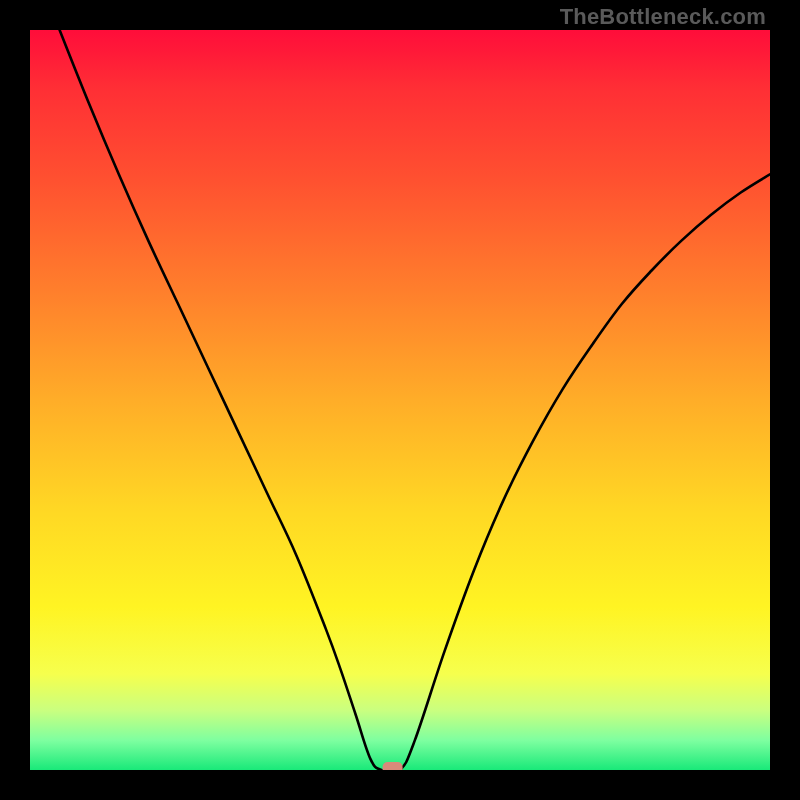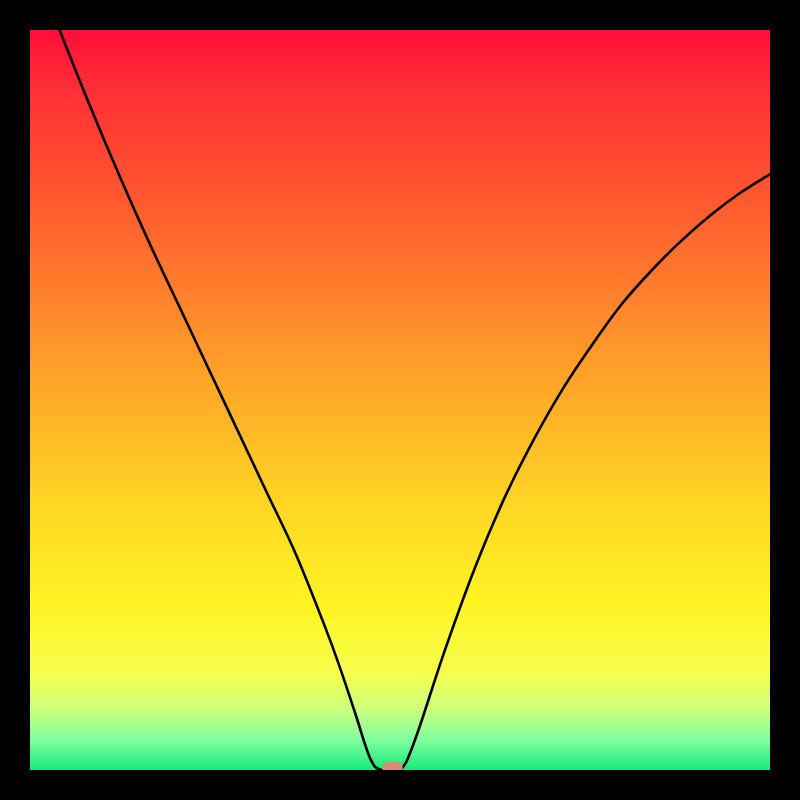--- a/index.html
+++ b/index.html
@@ -53,20 +53,21 @@
     left: 0;
     top: 0;
     width: 740px;
     height: 740px;
   }
 </style>
 </head>
 <body>
 
 <div class="frame">
+  <div class="watermark">TheBottleneck.com</div>
 
   <div class="plot">
     <svg class="curve" viewBox="0 0 740 740" preserveAspectRatio="none">
       <path id="curve-path" fill="none" stroke="#000" stroke-width="2.6" stroke-linecap="round" stroke-linejoin="round" d="M 29.60 0.00 C 34.93 13.32, 48.54 48.03, 59.20 74.00 C 69.86 99.97, 78.14 119.66, 88.80 144.30 C 99.46 168.94, 107.74 187.59, 118.40 210.90 C 129.06 234.21, 137.34 251.16, 148.00 273.80 C 158.66 296.44, 166.94 314.06, 177.60 336.70 C 188.26 359.34, 196.54 376.96, 207.20 399.60 C 217.86 422.24, 226.14 439.86, 236.80 462.50 C 247.46 485.14, 255.74 500.76, 266.40 525.40 C 277.06 550.04, 288.01 578.75, 296.00 599.40 C 303.99 620.05, 305.47 624.78, 310.80 640.10 C 316.13 655.42, 320.27 668.52, 325.60 684.50 C 330.93 700.48, 335.74 718.91, 340.40 728.90 C 345.06 738.89, 346.17 738.00, 351.50 740.00 C 356.83 742.00, 364.01 745.33, 370.00 740.00 C 375.99 734.67, 376.81 731.71, 384.80 710.40 C 392.79 689.09, 403.74 652.24, 414.40 621.60 C 425.06 590.96, 433.34 567.51, 444.00 540.20 C 454.66 512.89, 462.94 493.21, 473.60 469.90 C 484.26 446.59, 492.54 430.68, 503.20 410.70 C 513.86 390.72, 522.14 376.22, 532.80 358.90 C 543.46 341.58, 551.74 329.82, 562.40 314.50 C 573.06 299.18, 581.34 287.12, 592.00 273.80 C 602.66 260.48, 610.94 251.82, 621.60 240.50 C 632.26 229.18, 640.54 220.89, 651.20 210.90 C 661.86 200.91, 670.14 193.66, 680.80 185.00 C 691.46 176.34, 699.74 170.13, 710.40 162.80 C 721.06 155.47, 734.67 147.63, 740.00 144.30"></path>
       <rect id="marker-rect" rx="5" ry="5" width="20" height="12" fill="#d98a7a" x="352.60" y="732.00"></rect>
     </svg>
   </div>
 </div>
 
 </body></html>

